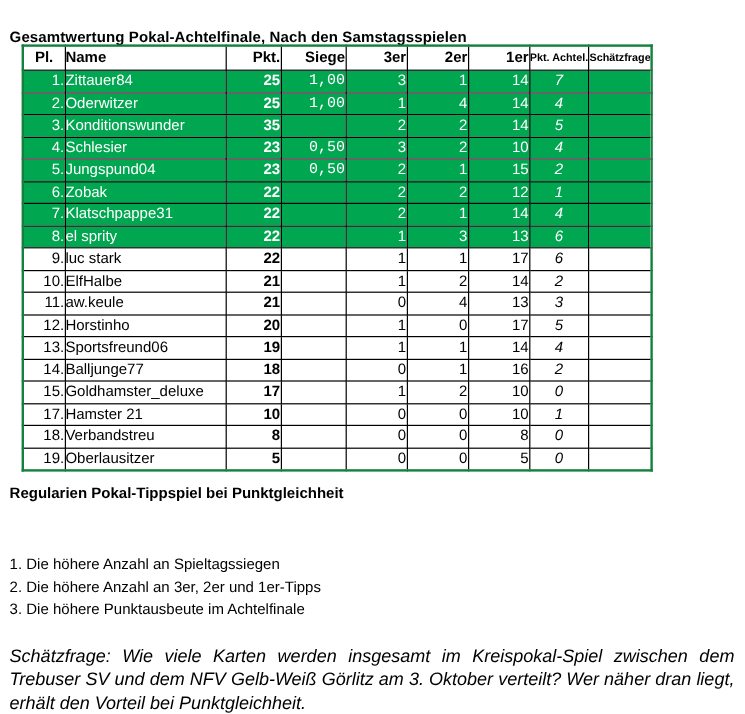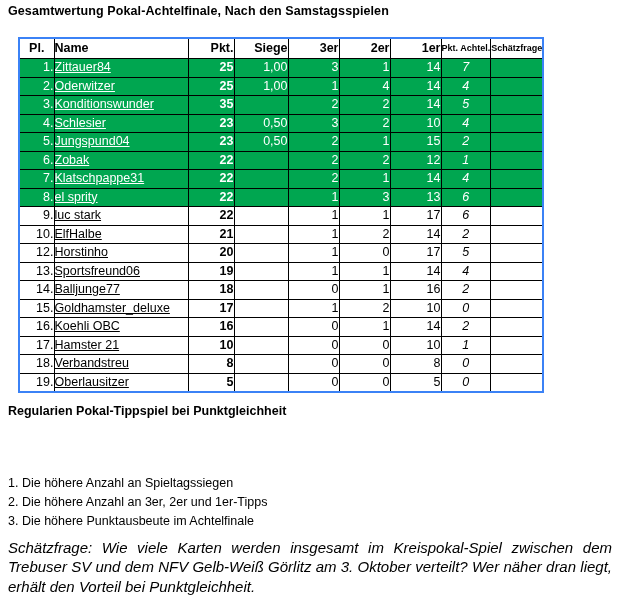--- a/index.html
+++ b/index.html
@@ -2,27 +2,27 @@
 <html style="--green: #00a650;"><head>
 <meta charset="utf-8">
 <style>
   html,body{margin:0;padding:0;}
   body{
     width:621px;height:595px;background:#ffffff;position:relative;
     font-family:"Liberation Sans",sans-serif;color:#000;overflow:hidden;
     -webkit-font-smoothing:antialiased;
   }
   .title{
-    position:absolute;left:8px;top:4px;
+    position:absolute;left:8px;top:24px;
     font-size:12.5px;font-weight:bold;letter-spacing:.1px;
   }
   table.standings{
     position:absolute;left:18px;top:37px;
     border-collapse:collapse;table-layout:fixed;
-    border:2px solid #3b82f6;
+    border:2px solid #15803d;
     font-size:12.5px;
     padding-left:13px;
   }
   table.standings th,table.standings td{
     border:1px solid #000;
     padding:0 0;height:17.5px;overflow:hidden;white-space:nowrap;
     line-height:17.5px;vertical-align:middle;
   }
   table.standings thead th{height:19px;line-height:19px;font-weight:bold;background:#fff;}
   .col-pl{width:35px;}
@@ -30,32 +30,32 @@
   .col-pkt{width:46px;}
   .col-siege{width:54px;}
   .col-3er,.col-2er,.col-1er{width:51px;}
   .col-achtel{width:47px;}
   .col-schaetz{width:46px;}
   th.h-pl{text-align:center;}
   th.h-name{text-align:left;padding-left:7px;}
   th.h-pkt,th.h-siege,th.h-num{text-align:right;padding-right:9px;}
   th.h-small{font-size:9px;text-align:center;font-weight:bold;}
   td.c-pl{text-align:right;padding-right:9px;}
-  td.c-name{text-align:left;padding-left:7px;text-decoration:underline;}
+  td.c-name{text-align:left;padding-left:7px;}
   td.c-pkt{text-align:right;padding-right:10px;font-weight:bold;}
-  td.c-siege{text-align:right;padding-right:9px;}
+  td.c-siege{text-align:right;padding-right:9px;font-family:Liberation Mono, monospace;}
   td.c-num{text-align:right;padding-right:9px;}
   td.c-achtel{text-align:center;font-style:italic;}
   tr.hl td{background:var(--green,#00a650);color:#fff;}
   .rules-heading{
     position:absolute;left:8px;top:404px;
     font-size:12.5px;font-weight:bold;
   }
   .rules-list{
-    position:absolute;left:8px;top:474px;
+    position:absolute;left:8px;top:461px;
     font-size:12.5px;line-height:19px;
   }
   .guess-question{
     position:absolute;left:8px;top:538px;width:604px;
     font-size:15px;line-height:19.3px;
     font-style:italic;text-align:justify;
   }
 </style>
 </head>
 <body>
@@ -192,20 +192,31 @@
         <td class="c-name">ElfHalbe</td>
         <td class="c-pkt">21</td>
         <td class="c-siege"></td>
         <td class="c-num">1</td>
         <td class="c-num">2</td>
         <td class="c-num">14</td>
         <td class="c-achtel">2</td>
         <td class="c-schaetz"></td>
       </tr>
       <tr>
+        <td class="c-pl">11.</td>
+        <td class="c-name">aw.keule</td>
+        <td class="c-pkt">21</td>
+        <td class="c-siege"></td>
+        <td class="c-num">0</td>
+        <td class="c-num">4</td>
+        <td class="c-num">13</td>
+        <td class="c-achtel">3</td>
+        <td class="c-schaetz"></td>
+      </tr>
+      <tr>
         <td class="c-pl">12.</td>
         <td class="c-name">Horstinho</td>
         <td class="c-pkt">20</td>
         <td class="c-siege"></td>
         <td class="c-num">1</td>
         <td class="c-num">0</td>
         <td class="c-num">17</td>
         <td class="c-achtel">5</td>
         <td class="c-schaetz"></td>
       </tr>
@@ -233,31 +244,20 @@
       </tr>
       <tr>
         <td class="c-pl">15.</td>
         <td class="c-name">Goldhamster_deluxe</td>
         <td class="c-pkt">17</td>
         <td class="c-siege"></td>
         <td class="c-num">1</td>
         <td class="c-num">2</td>
         <td class="c-num">10</td>
         <td class="c-achtel">0</td>
-        <td class="c-schaetz"></td>
-      </tr>
-      <tr>
-        <td class="c-pl">16.</td>
-        <td class="c-name">Koehli OBC</td>
-        <td class="c-pkt">16</td>
-        <td class="c-siege"></td>
-        <td class="c-num">0</td>
-        <td class="c-num">1</td>
-        <td class="c-num">14</td>
-        <td class="c-achtel">2</td>
         <td class="c-schaetz"></td>
       </tr>
       <tr>
         <td class="c-pl">17.</td>
         <td class="c-name">Hamster 21</td>
         <td class="c-pkt">10</td>
         <td class="c-siege"></td>
         <td class="c-num">0</td>
         <td class="c-num">0</td>
         <td class="c-num">10</td>

